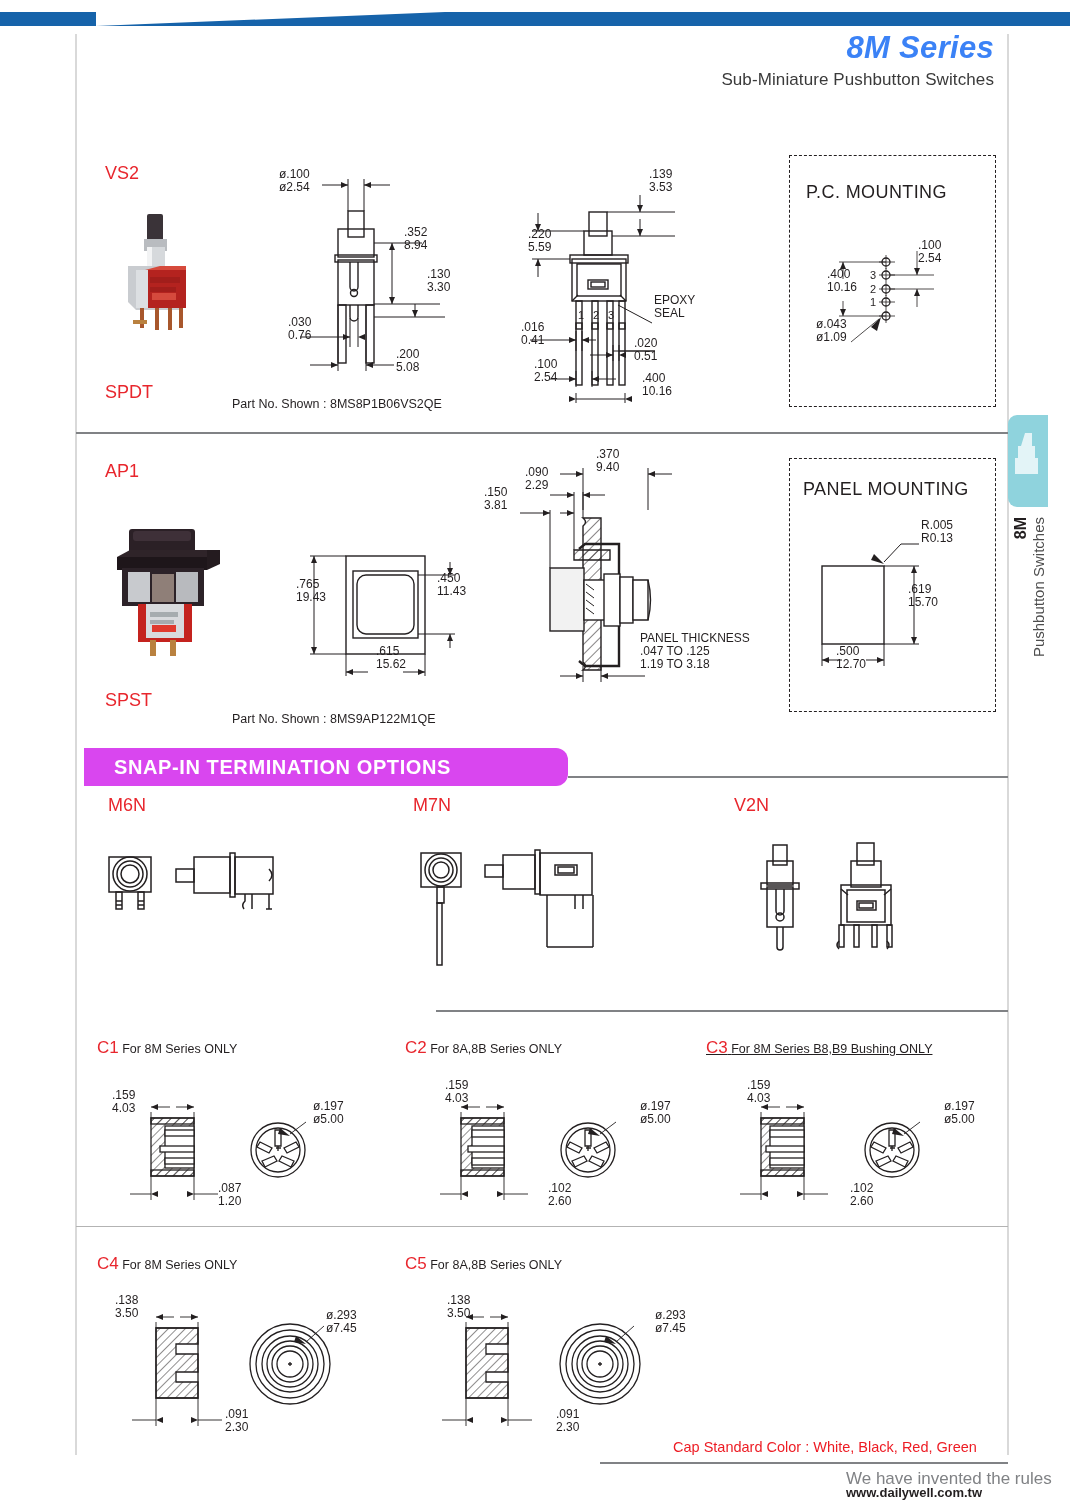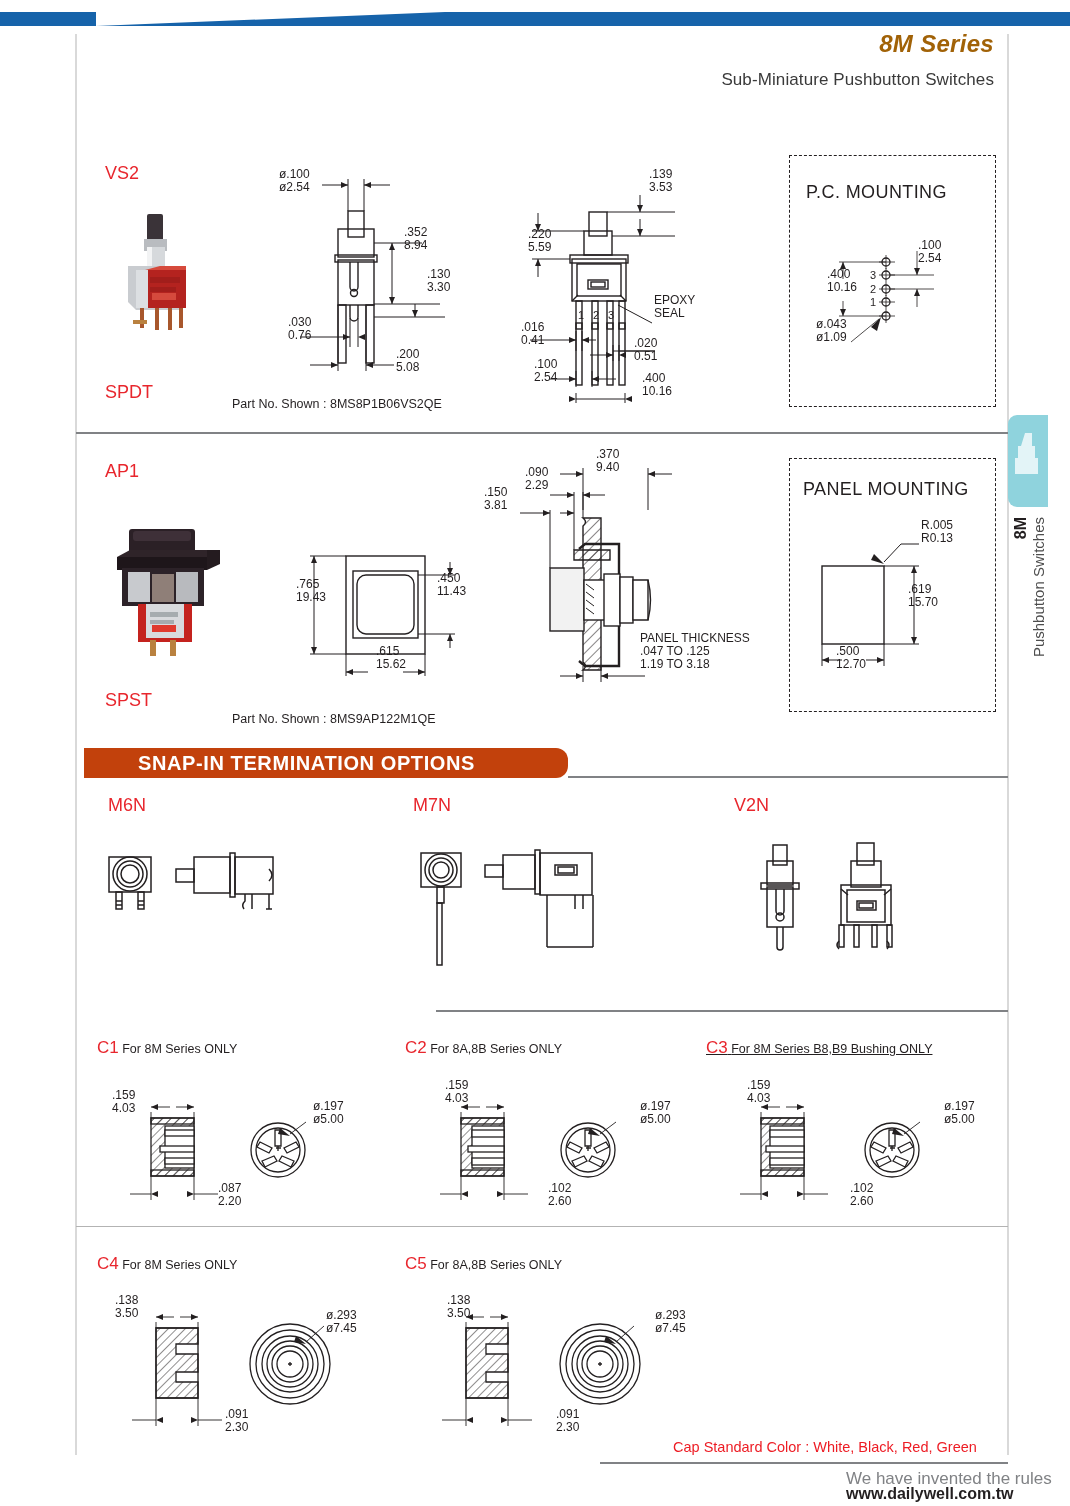--- a/index.html
+++ b/index.html
@@ -2,21 +2,21 @@
 <html><head>
 <meta charset="utf-8">
 <style>
   html,body{margin:0;padding:0;background:#ffffff;}
   body{width:1070px;height:1506px;position:relative;font-family:"Liberation Sans",sans-serif;color:#231f20;overflow:hidden;}
   .page{position:absolute;left:0;top:0;width:1070px;height:1506px;}
 
   
   .hdr-band{position:absolute;left:0;top:0;width:1070px;height:34px;overflow:hidden;}
   .hdr-band svg{display:block;}
-  .hdr-title{position:absolute;right:76px;top:30px;font-size:24px;font-weight:bold;color:#a16207;letter-spacing:.3px;font-style:italic;}
+  .hdr-title{position:absolute;right:76px;top:30px;font-size:31px;font-weight:bold;color:#3b82f6;letter-spacing:.3px;font-style:italic;}
   .hdr-sub{position:absolute;right:76px;top:70px;font-size:17px;color:#3a3a3a;letter-spacing:.1px;}
 
   
   .rule{position:absolute;background:#808285;height:2px;}
 
   
   .sidetab{position:absolute;left:1008px;top:415px;width:40px;height:305px;}
   .sidetab-box{position:absolute;left:0;top:0;width:40px;height:92px;background:#8fd3dd;border-radius:9px 0 0 9px;}
   .sidetab-ico{position:absolute;left:9px;top:16px;}
   .sidetab-txt{position:absolute;left:0;top:102px;width:40px;height:200px;}
@@ -26,34 +26,34 @@
   .lbl-red{position:absolute;color:#e8262d;font-size:18px;}
   .partno{position:absolute;font-size:12.5px;color:#231f20;}
   .capnote{position:absolute;font-size:12.5px;color:#231f20;}
   .capcode{font-size:17px;color:#e8262d;font-weight:normal;}
 
   
   .dim{position:absolute;font-size:12px;line-height:12.5px;color:#231f20;white-space:nowrap;}
   .dimnote{position:absolute;font-size:12px;line-height:13px;color:#231f20;white-space:nowrap;}
 
   
-  .banner{position:absolute;height:30px;background:#c2410c;border-radius:0 12px 12px 0;color:#ffffff;font-size:20px;font-weight:bold;letter-spacing:.6px;display:flex;align-items:center;padding-left:54px;box-sizing:border-box;}
+  .banner{position:absolute;height:38px;background:#d946ef;border-radius:0 12px 12px 0;color:#ffffff;font-size:20px;font-weight:bold;letter-spacing:.6px;display:flex;align-items:center;padding-left:30px;box-sizing:border-box;}
 
   
   .dashbox{position:absolute;border:1px dashed #231f20;}
   .boxtitle{position:absolute;font-size:18px;color:#231f20;letter-spacing:.4px;}
 
   
   .photo{position:absolute;}
 
   
   .capcolor{position:absolute;font-size:14.5px;color:#ed1c24;}
   .foot-rule{position:absolute;background:#808285;height:2px;}
   .foot-slogan{position:absolute;font-size:17px;color:#808285;}
-  .foot-url{position:absolute;font-size:16px;color:#231f20;font-weight:bold;}
+  .foot-url{position:absolute;font-size:13px;color:#231f20;font-weight:bold;}
 
   svg{overflow:visible;}
   .ln{stroke:#231f20;fill:none;}
 </style>
 </head>
 <body>
 
 <div class="page">
 
   <div class="hdr-band">
@@ -567,21 +567,21 @@
     </g>
     <g fill="#231f20">
       <polygon points="41,47 48,44 48,50"></polygon>
         <polygon points="84,47 77,44 77,50"></polygon>
       <polygon points="41,134 48,131 48,137"></polygon>
         <polygon points="84,134 77,131 77,137"></polygon>
       <polygon points="180,76 170,68 168,74"></polygon>
     </g>
   </svg>
   <div class="dim" style="left:112px;top:1089px;"><span>.159</span><br><span>4.03</span></div>
-  <div class="dim" style="left:218px;top:1182px;"><span>.087</span><br><span>2.20</span></div>
+  <div class="dim" style="left:218px;top:1182px;"><span>.087</span><br><span>1.20</span></div>
   <div class="dim" style="left:313px;top:1100px;"><span>ø.197</span><br><span>ø5.00</span></div>
 
   <div class="capnote" style="left:405px;top:1038px;"><span class="capcode">C2</span> <span>For 8A,8B Series ONLY</span></div>
   <svg style="position:absolute;left:420px;top:1060px;" width="260" height="150" viewBox="0 0 260 150">
     <g class="ln" stroke-width="1.3">
       <rect x="41" y="58" width="43" height="58" fill="url(#h2)"></rect>
       <rect x="52" y="66" width="32" height="42" fill="#ffffff"></rect>
       <rect x="48" y="86" width="36" height="6" fill="#ffffff"></rect>
       <rect x="52" y="70" width="32" height="7" fill="#ffffff"></rect>
       <rect x="52" y="98" width="32" height="7" fill="#ffffff"></rect>

